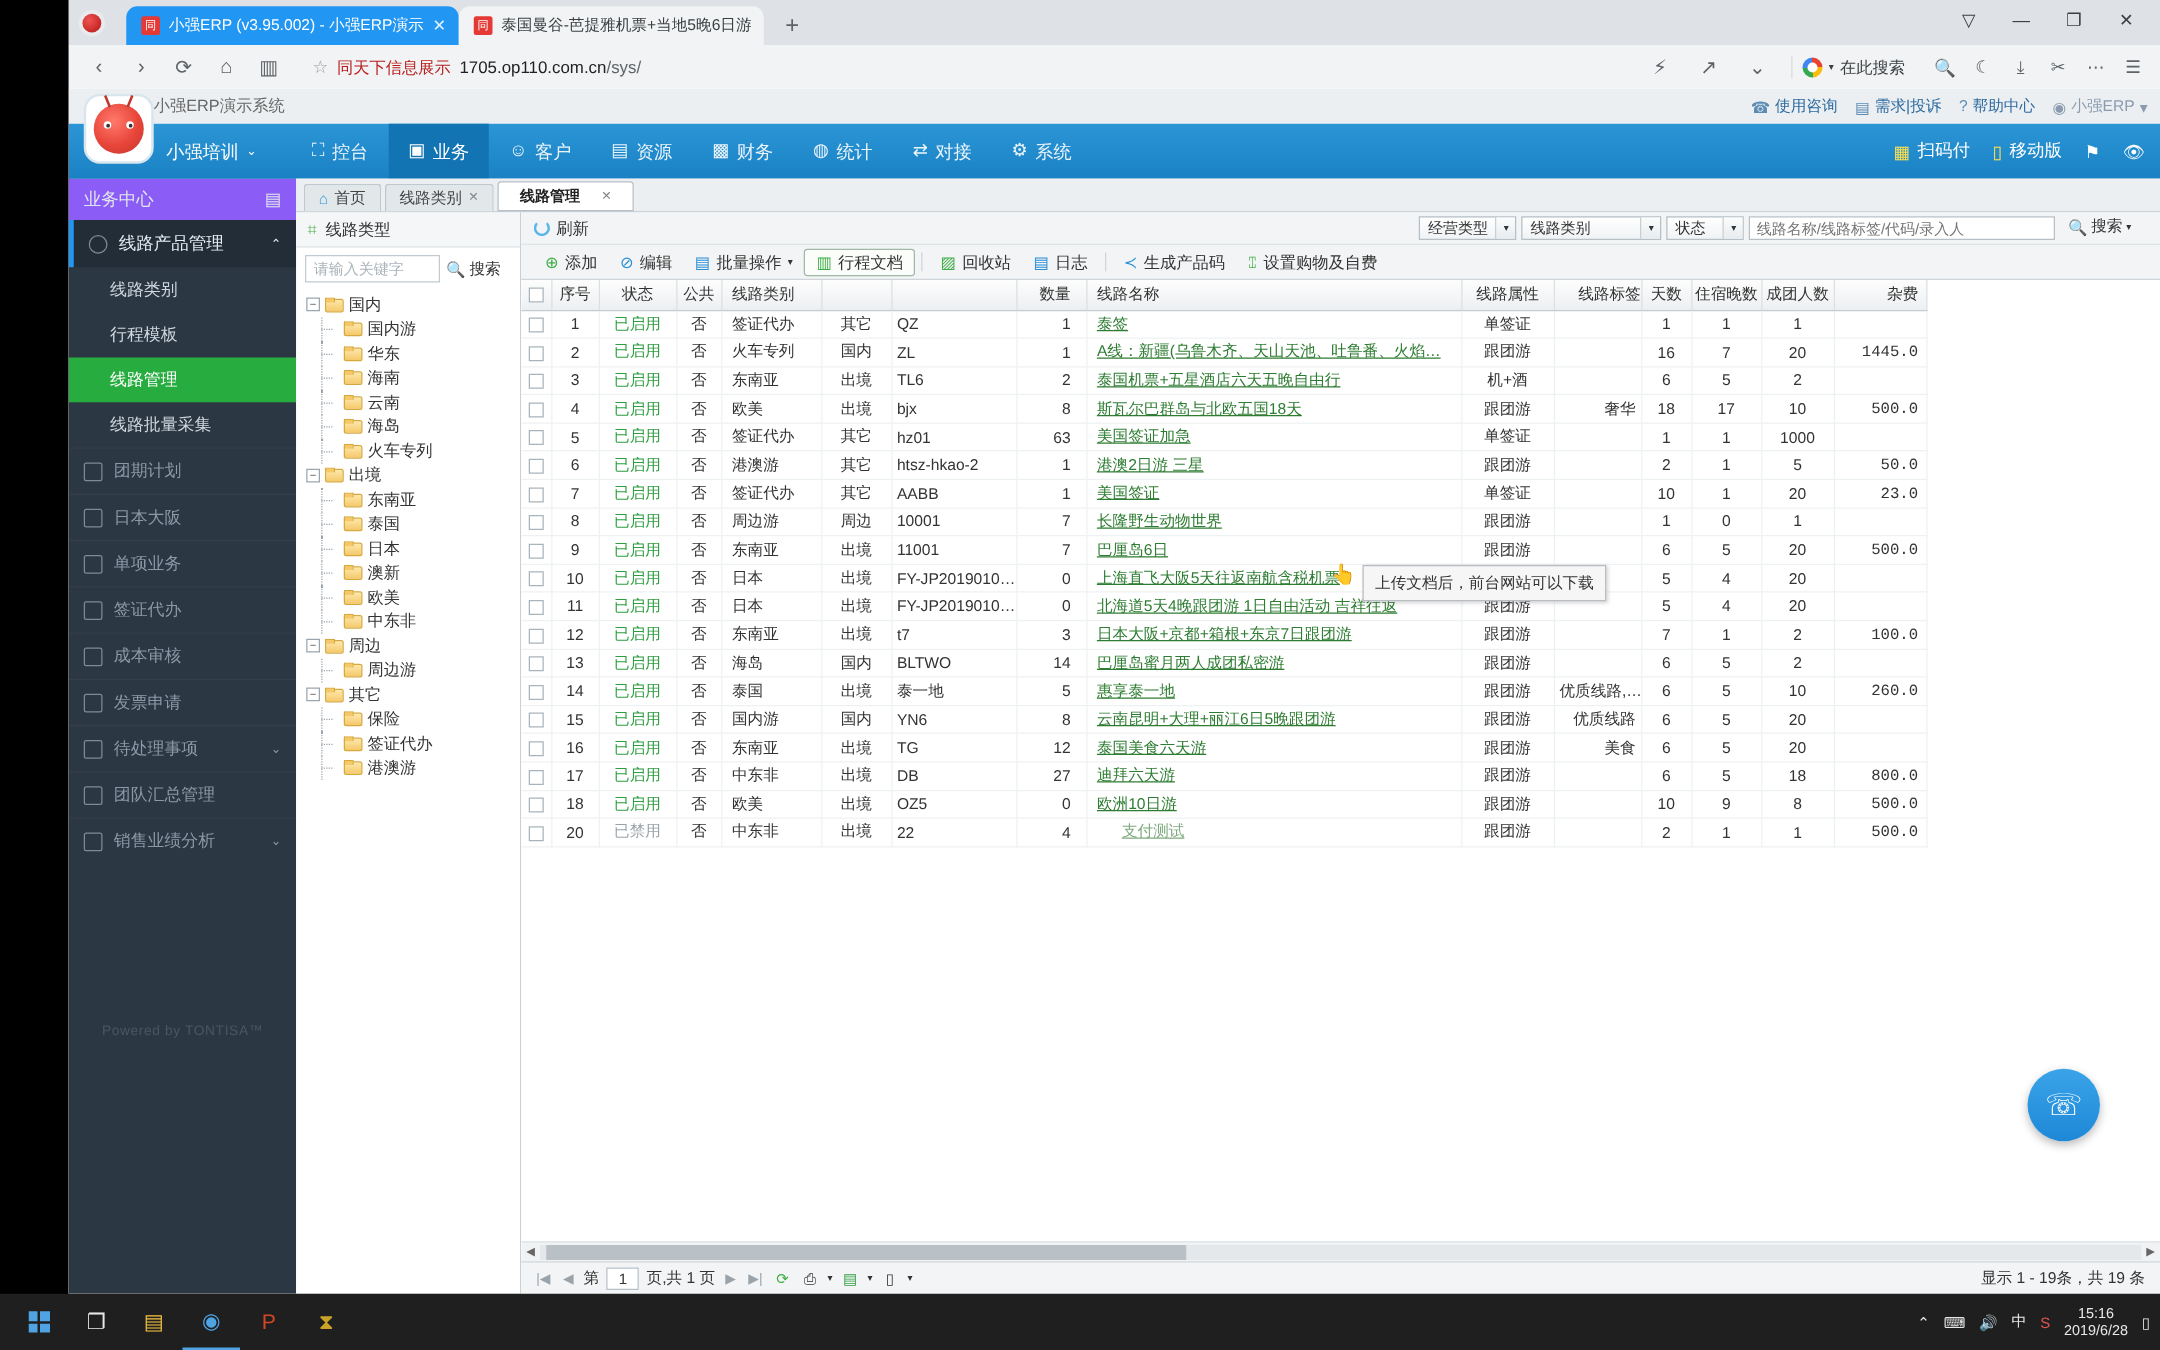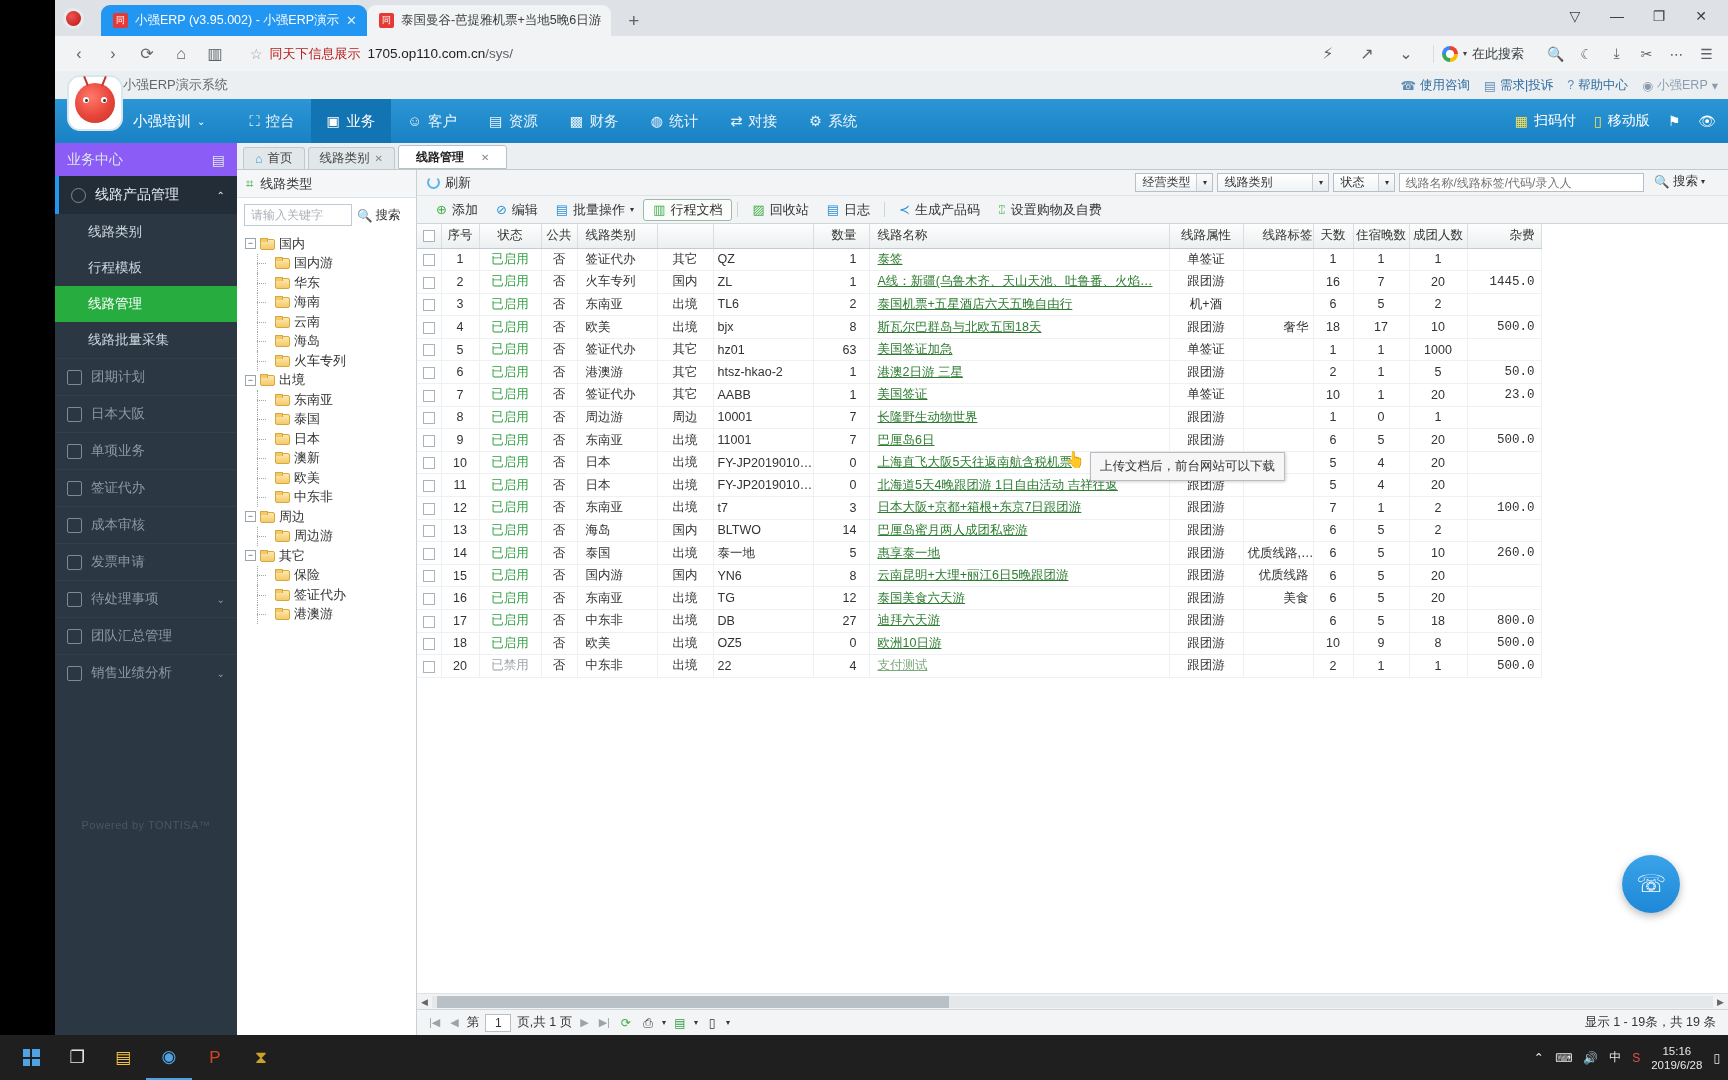--- a/index.html
+++ b/index.html
@@ -168,21 +168,21 @@
   .c-biz { width:56px; text-align:center; } .c-code { width:100px; text-align:left; }
   .c-qty { width:56px; text-align:right; padding-right:12px !important; }
   .c-name { width:300px; text-align:left; padding-left:8px !important; }
   .c-attr { width:74px; text-align:center; } .c-tag { width:70px; text-align:right; }
   .c-day { width:40px; text-align:center; } .c-night { width:56px; text-align:center; }
   .c-ppl { width:58px; text-align:center; } .c-misc { width:74px; text-align:right; padding-right:6px !important;font-family:Liberation Mono, monospace;}
   .chk { width:12px; height:12px; border:1px solid #a9b3ba; background:#fff; display:inline-block; vertical-align:middle; }
   .en { color:#2f9e41; } .dis { color:#9aa3aa; }
   .lnk { color:#2e7d32; text-decoration:underline; }
   .dimrow td { color:#9aa3aa; }
-  .dimrow .lnk { color:#7fa97f; }
+  .dimrow .lnk { color:#7fa97f;margin-left:20px; }
 
   
   .tooltip { position:absolute; left:673px; top:228px; background:#f6f6f6; border:1px solid #b9bdc2;
              box-shadow:1px 1px 3px rgba(0,0,0,.18); padding:5px 9px; font-size:12.5px; color:#333; z-index:40; white-space:nowrap;}
   .cursorhand { position:absolute; left:648px; top:226px; font-size:16px; color:#333; z-index:41; }
 
   
   .hsb { position:absolute; left:0; right:0; bottom:0; height:16px; background:#f0f2f4; border-top:1px solid #dde2e6;
          display:flex; align-items:center; }
   .hsb .arrowl,.hsb .arrowr { width:15px; text-align:center; font-size:9px; color:#666; }

